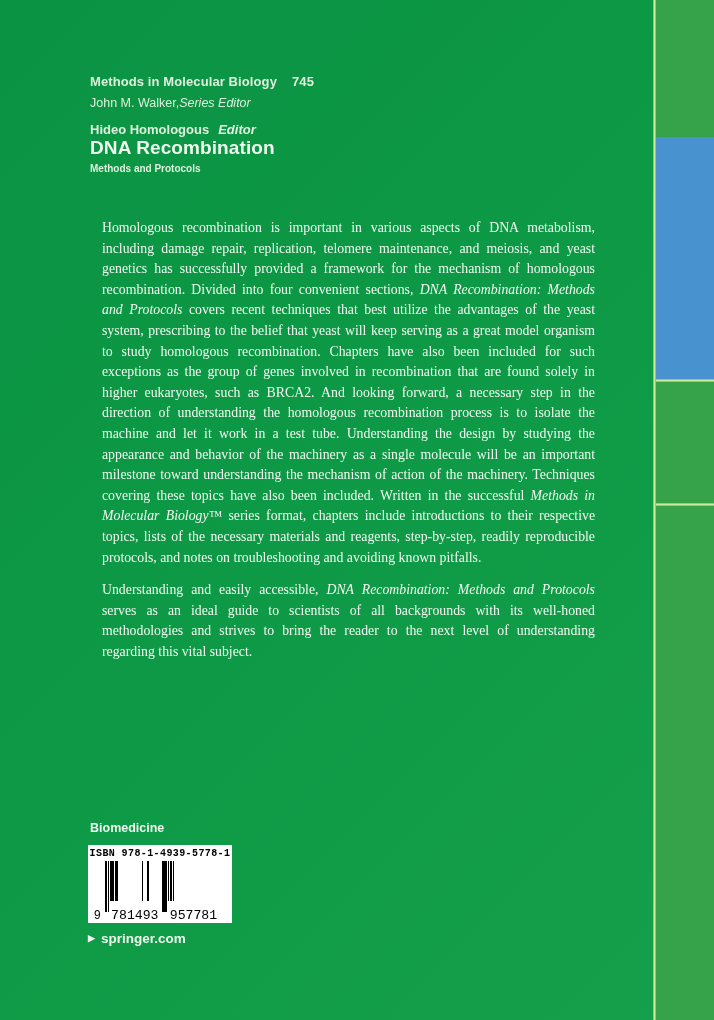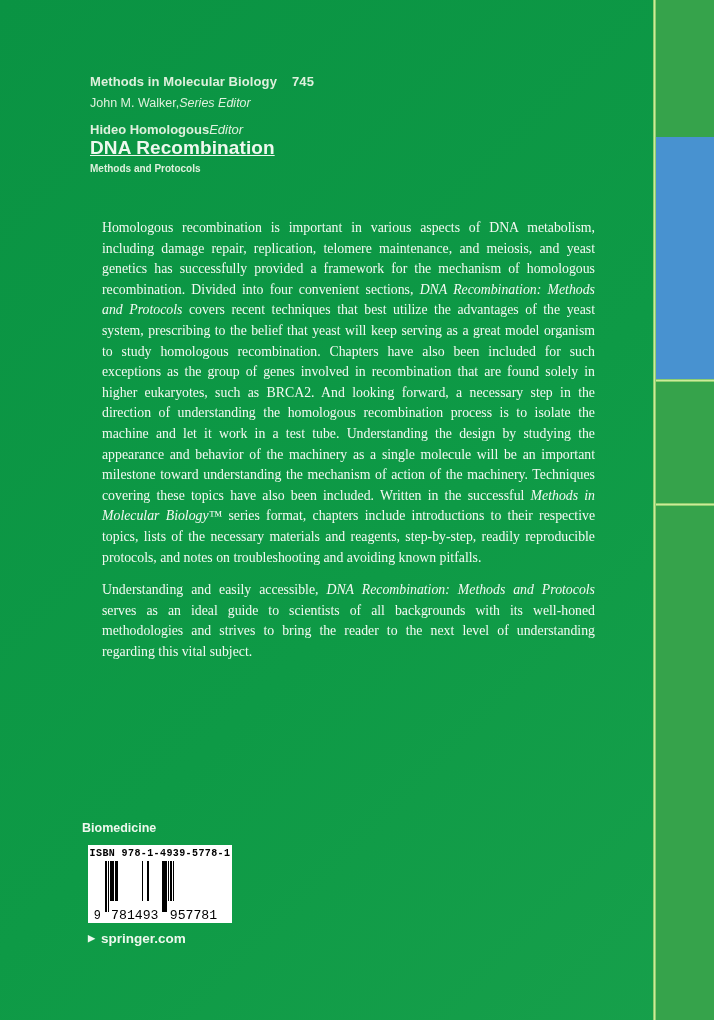--- a/index.html
+++ b/index.html
@@ -38,44 +38,44 @@
   .series-number{margin-left:15px;}
   .series-editor-line{
     position:absolute;left:90px;top:96px;
     color:var(--header-text,#def0dc);font-size:12.5px;
   }
   .series-editor-line em{}
   .editor-line{
     position:absolute;left:90px;top:122px;
     color:var(--header-text,#def0dc);font-size:13px;font-weight:700;
   }
-  .editor-line em{font-weight:400;}
+  .editor-line em{margin-left:9px;font-weight:700;}
   .book-title{
     position:absolute;left:90px;top:137px;margin:0;
     color:var(--title-text,#eef8ee);
-    font-size:19px;font-weight:700;letter-spacing:0.1px;text-decoration:underline;
+    font-size:19px;font-weight:700;letter-spacing:0.1px;
   }
   .book-subtitle{
     position:absolute;left:90px;top:163px;
     color:var(--header-text,#def0dc);font-size:10px;font-weight:700;
   }
   
   .synopsis{
     position:absolute;left:90px;top:206px;width:517px;
     color:var(--body-text,#f3f9f1);
     font-family:"Liberation Serif", serif;
     font-size:13.8px;line-height:20.6px;
     text-align:justify;
   }
   .synopsis p{margin:12px;}
   .synopsis p + p{margin-top:9px;}
   .synopsis em{font-style:italic;}
   
   .category{
-    position:absolute;left:82px;top:821px;
+    position:absolute;left:90px;top:821px;
     color:var(--title-text,#eef8ee);font-size:12.5px;font-weight:700;
   }
   .barcode-box{
     position:absolute;left:88px;top:845px;width:144px;height:78px;
     background:var(--barcode-bg,#ffffff);
     box-sizing:border-box;
   }
   .isbn-text{
     margin-top:3px;text-align:center;
     font-family:"Liberation Mono", monospace;

